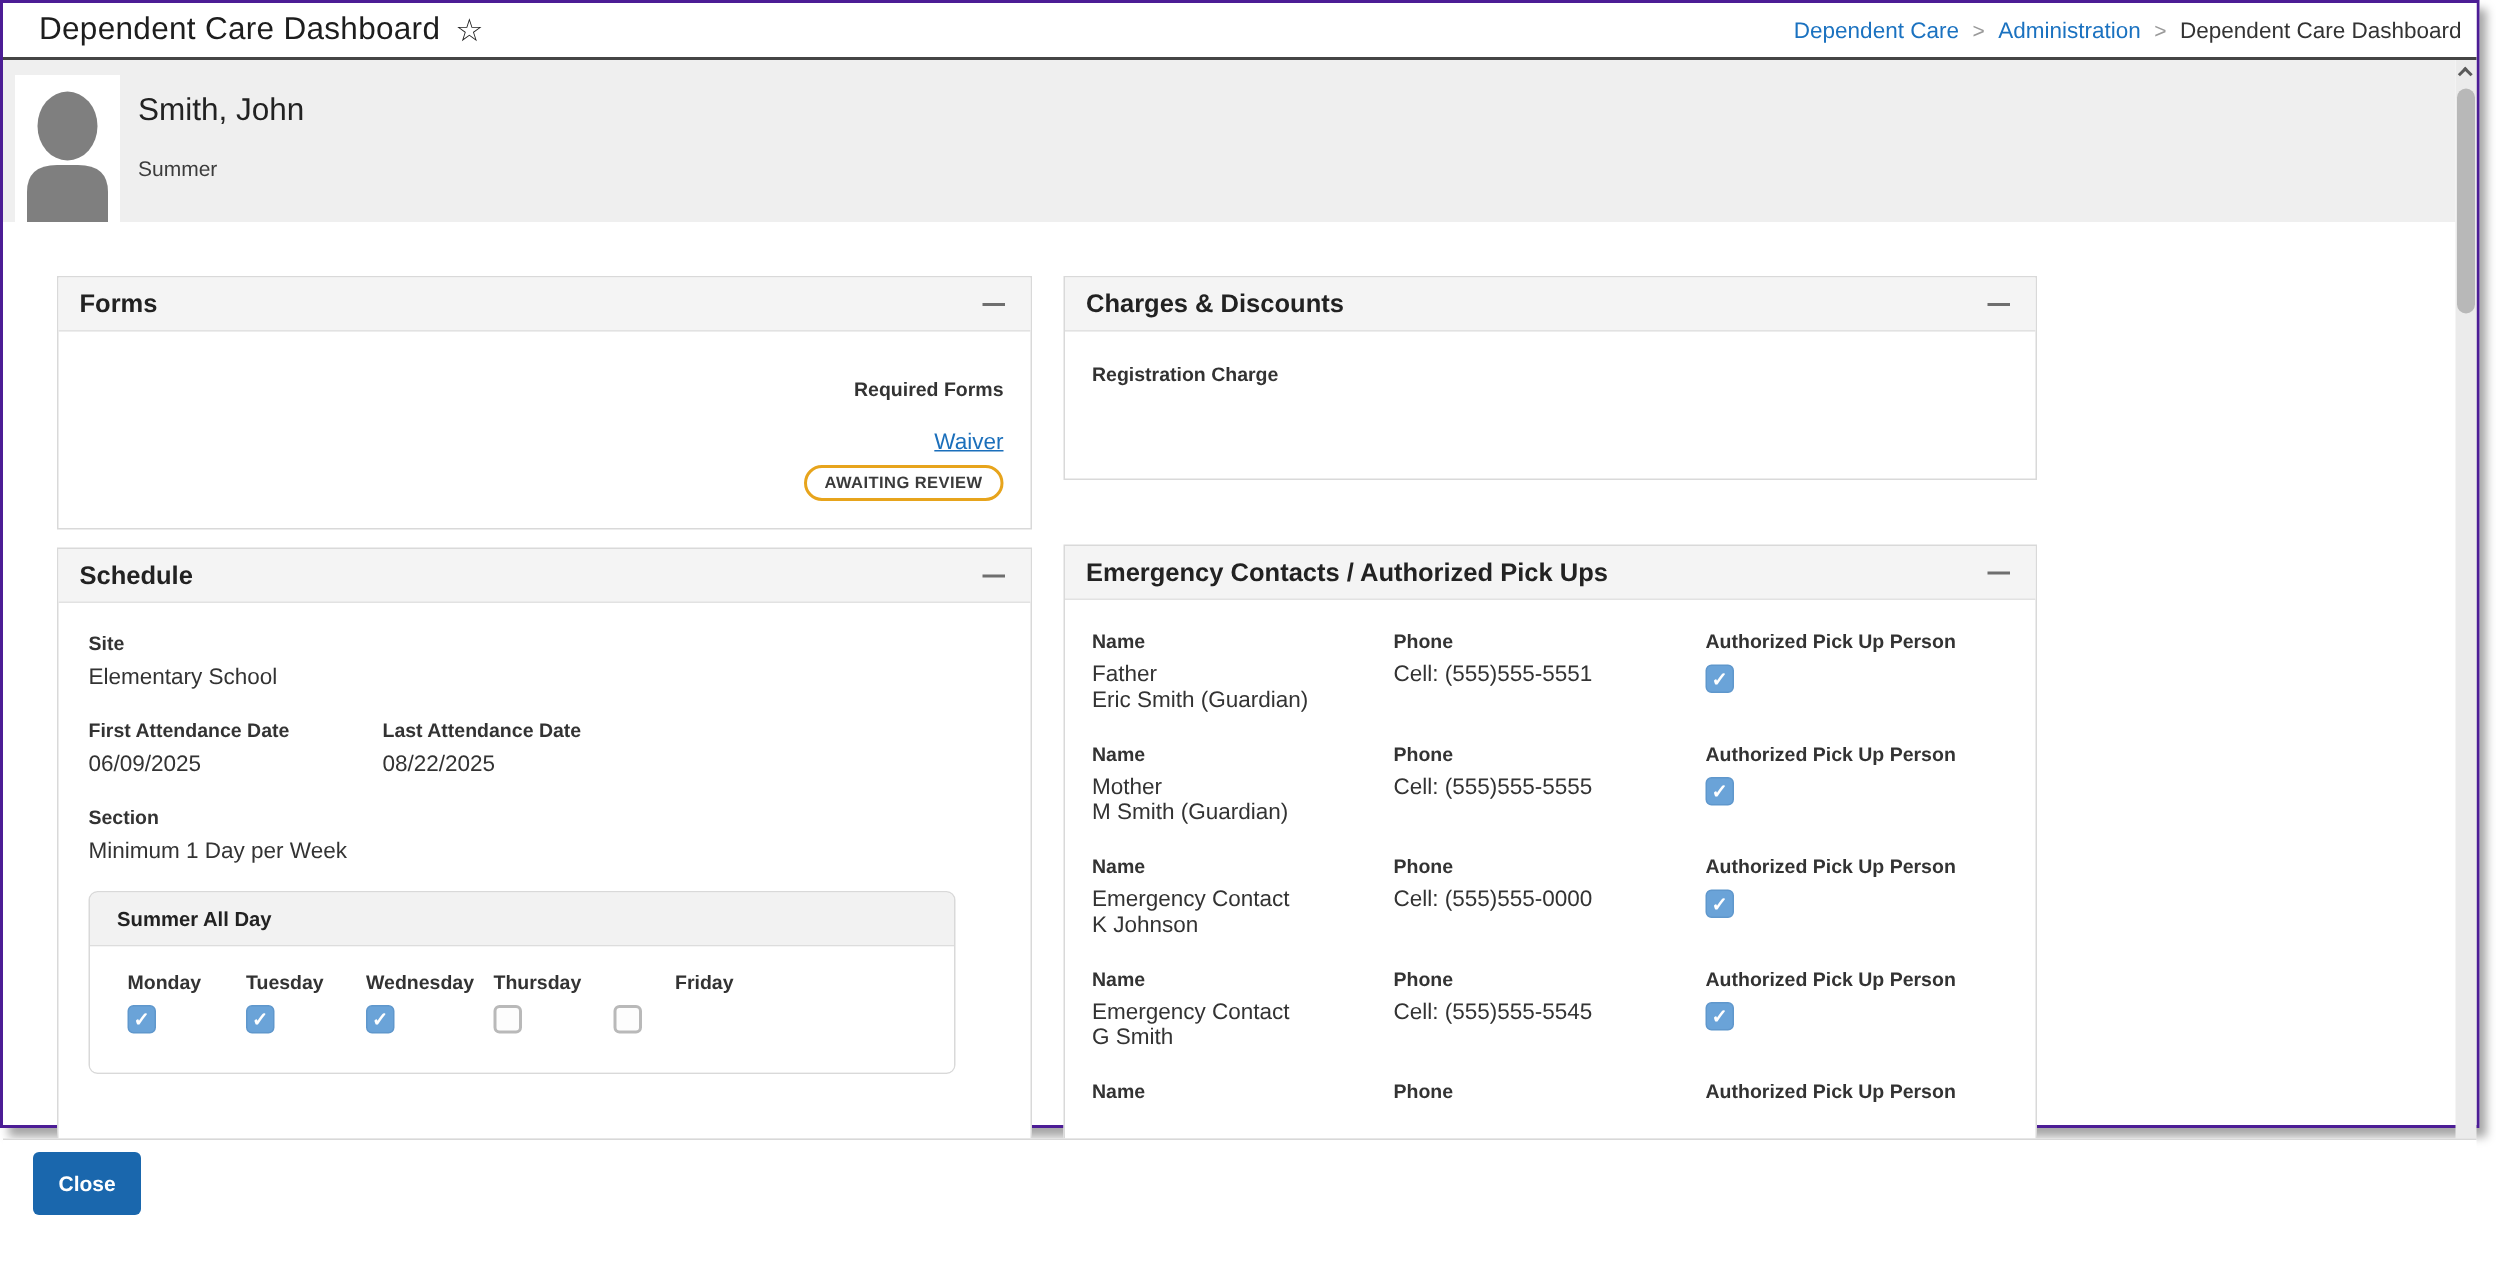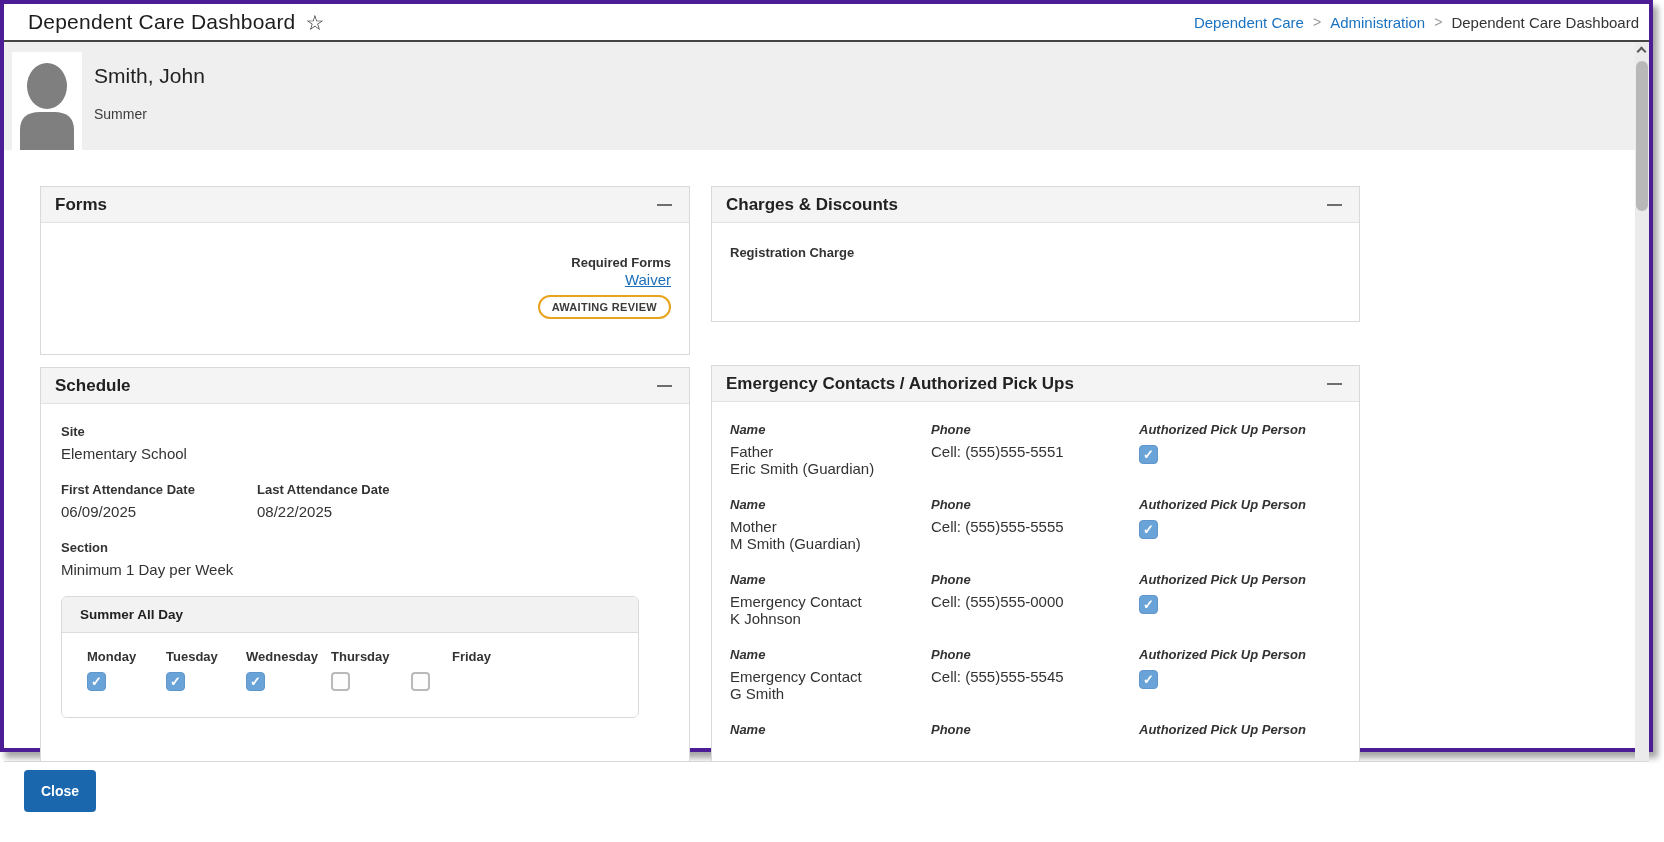--- a/index.html
+++ b/index.html
@@ -1,19 +1,19 @@
 <!DOCTYPE html>
 <html><head>
 <meta charset="utf-8">
 <style>
   * { margin:0; padding:0; box-sizing:border-box; }
   html,body { width:1664px; height:842px; background:#fff; font-family:"Liberation Sans", sans-serif; color:#333; overflow:hidden; }
 
   .window { position:absolute; left:0; top:0; width:1653px; height:752px; background:#fff;
-            border:4px solid #4c1d95; box-shadow:5px 6px 6px rgba(0,0,0,0.35); }
+            border:2px solid #4c1d95; box-shadow:5px 6px 6px rgba(0,0,0,0.35); }
 
   
   .titlebar { height:38px; border-bottom:2px solid #454545; display:flex; align-items:center;
               justify-content:space-between; padding:0 10px 0 24px; background:#fff; }
   .title-left { display:flex; align-items:center; gap:10px; }
   .page-title { font-size:21px; font-weight:400; color:#1d1d1d; letter-spacing:0.2px; }
   .fav-star { font-size:21px; color:#222; cursor:pointer; line-height:1; }
   .breadcrumb { font-size:15px; display:flex; align-items:center; gap:9px; white-space:nowrap; }
   .crumb-link { color:#1b72c0; cursor:pointer; }
   .crumb-sep { color:#9a9a9a; font-size:14px; }
@@ -40,21 +40,21 @@
   .card-title { font-size:17px; font-weight:700; color:#222; }
   .collapse-btn { width:22px; height:22px; border:none; background:transparent; cursor:pointer;
                   display:flex; align-items:center; justify-content:center; }
   .minus-bar { width:15px; height:2px; background:#6e6e6e; display:block; }
 
   .label { font-size:13px; font-weight:700; color:#333; }
   .value { font-size:15px; color:#333; }
 
   
   .forms-body { padding:30px 18px 28px 32px; height:131px;text-align:right; }
-  .forms-link { display:inline-block; font-size:15px; color:#1b6fbb;
+  .forms-link { display:inline-block; margin-top:17px; font-size:15px; color:#1b6fbb;
                 text-decoration:underline; cursor:pointer; }
   .status-badge { display:inline-block; margin-top:6px; padding:4px 12px; border:2px solid #e7a41c;
                   border-radius:13px; font-size:11px; font-weight:700; color:#3b3b3b; letter-spacing:0.3px; }
   .card-gap { height:12px; }
 
   
   .charges-card { height:136px; margin-bottom:43px; }
   .charges-body { padding:20px 18px; }
   .charges-body .value { margin-top:4px; }
 
@@ -72,21 +72,21 @@
 
   
   .cb { width:19px; height:19px; border:2px solid #b9b9b9; border-radius:4px; background:#fdfdfd;
         display:inline-flex; align-items:center; justify-content:center; cursor:pointer; }
   .cb.checked { background:#6aa3d8; border:1px solid #5f97cc; border-radius:4px; }
   .cb.checked::after { content:"✓"; color:#fff; font-size:13px; font-weight:700; line-height:1; }
 
   
   .contacts-body { padding:20px 18px 0 18px; }
   .contact-row { display:grid; grid-template-columns:201px 208px 1fr; margin-bottom:20px; }
-  .contact-cell .label { display:block; margin-bottom:6px;font-style:italic; }
+  .contact-cell .label { display:block; margin-bottom:6px; }
   .contact-cell .value { line-height:17px; }
   .contact-cell .cb { margin-top:2px; }
 
   
   .scrollbar { width:14px; background:#ebebeb; position:relative; }
   .scroll-arrow { position:absolute; top:0; left:0; width:14px; height:16px; cursor:pointer; }
   .scroll-arrow .chev { position:absolute; left:3px; top:6px; width:7px; height:7px;
                         border-left:2px solid #5a5a5a; border-top:2px solid #5a5a5a; transform:rotate(45deg); }
   .scroll-thumb { position:absolute; top:19px; left:1px; width:12px; height:150px; background:#b8b8b8; border-radius:6px; cursor:pointer; }
 

